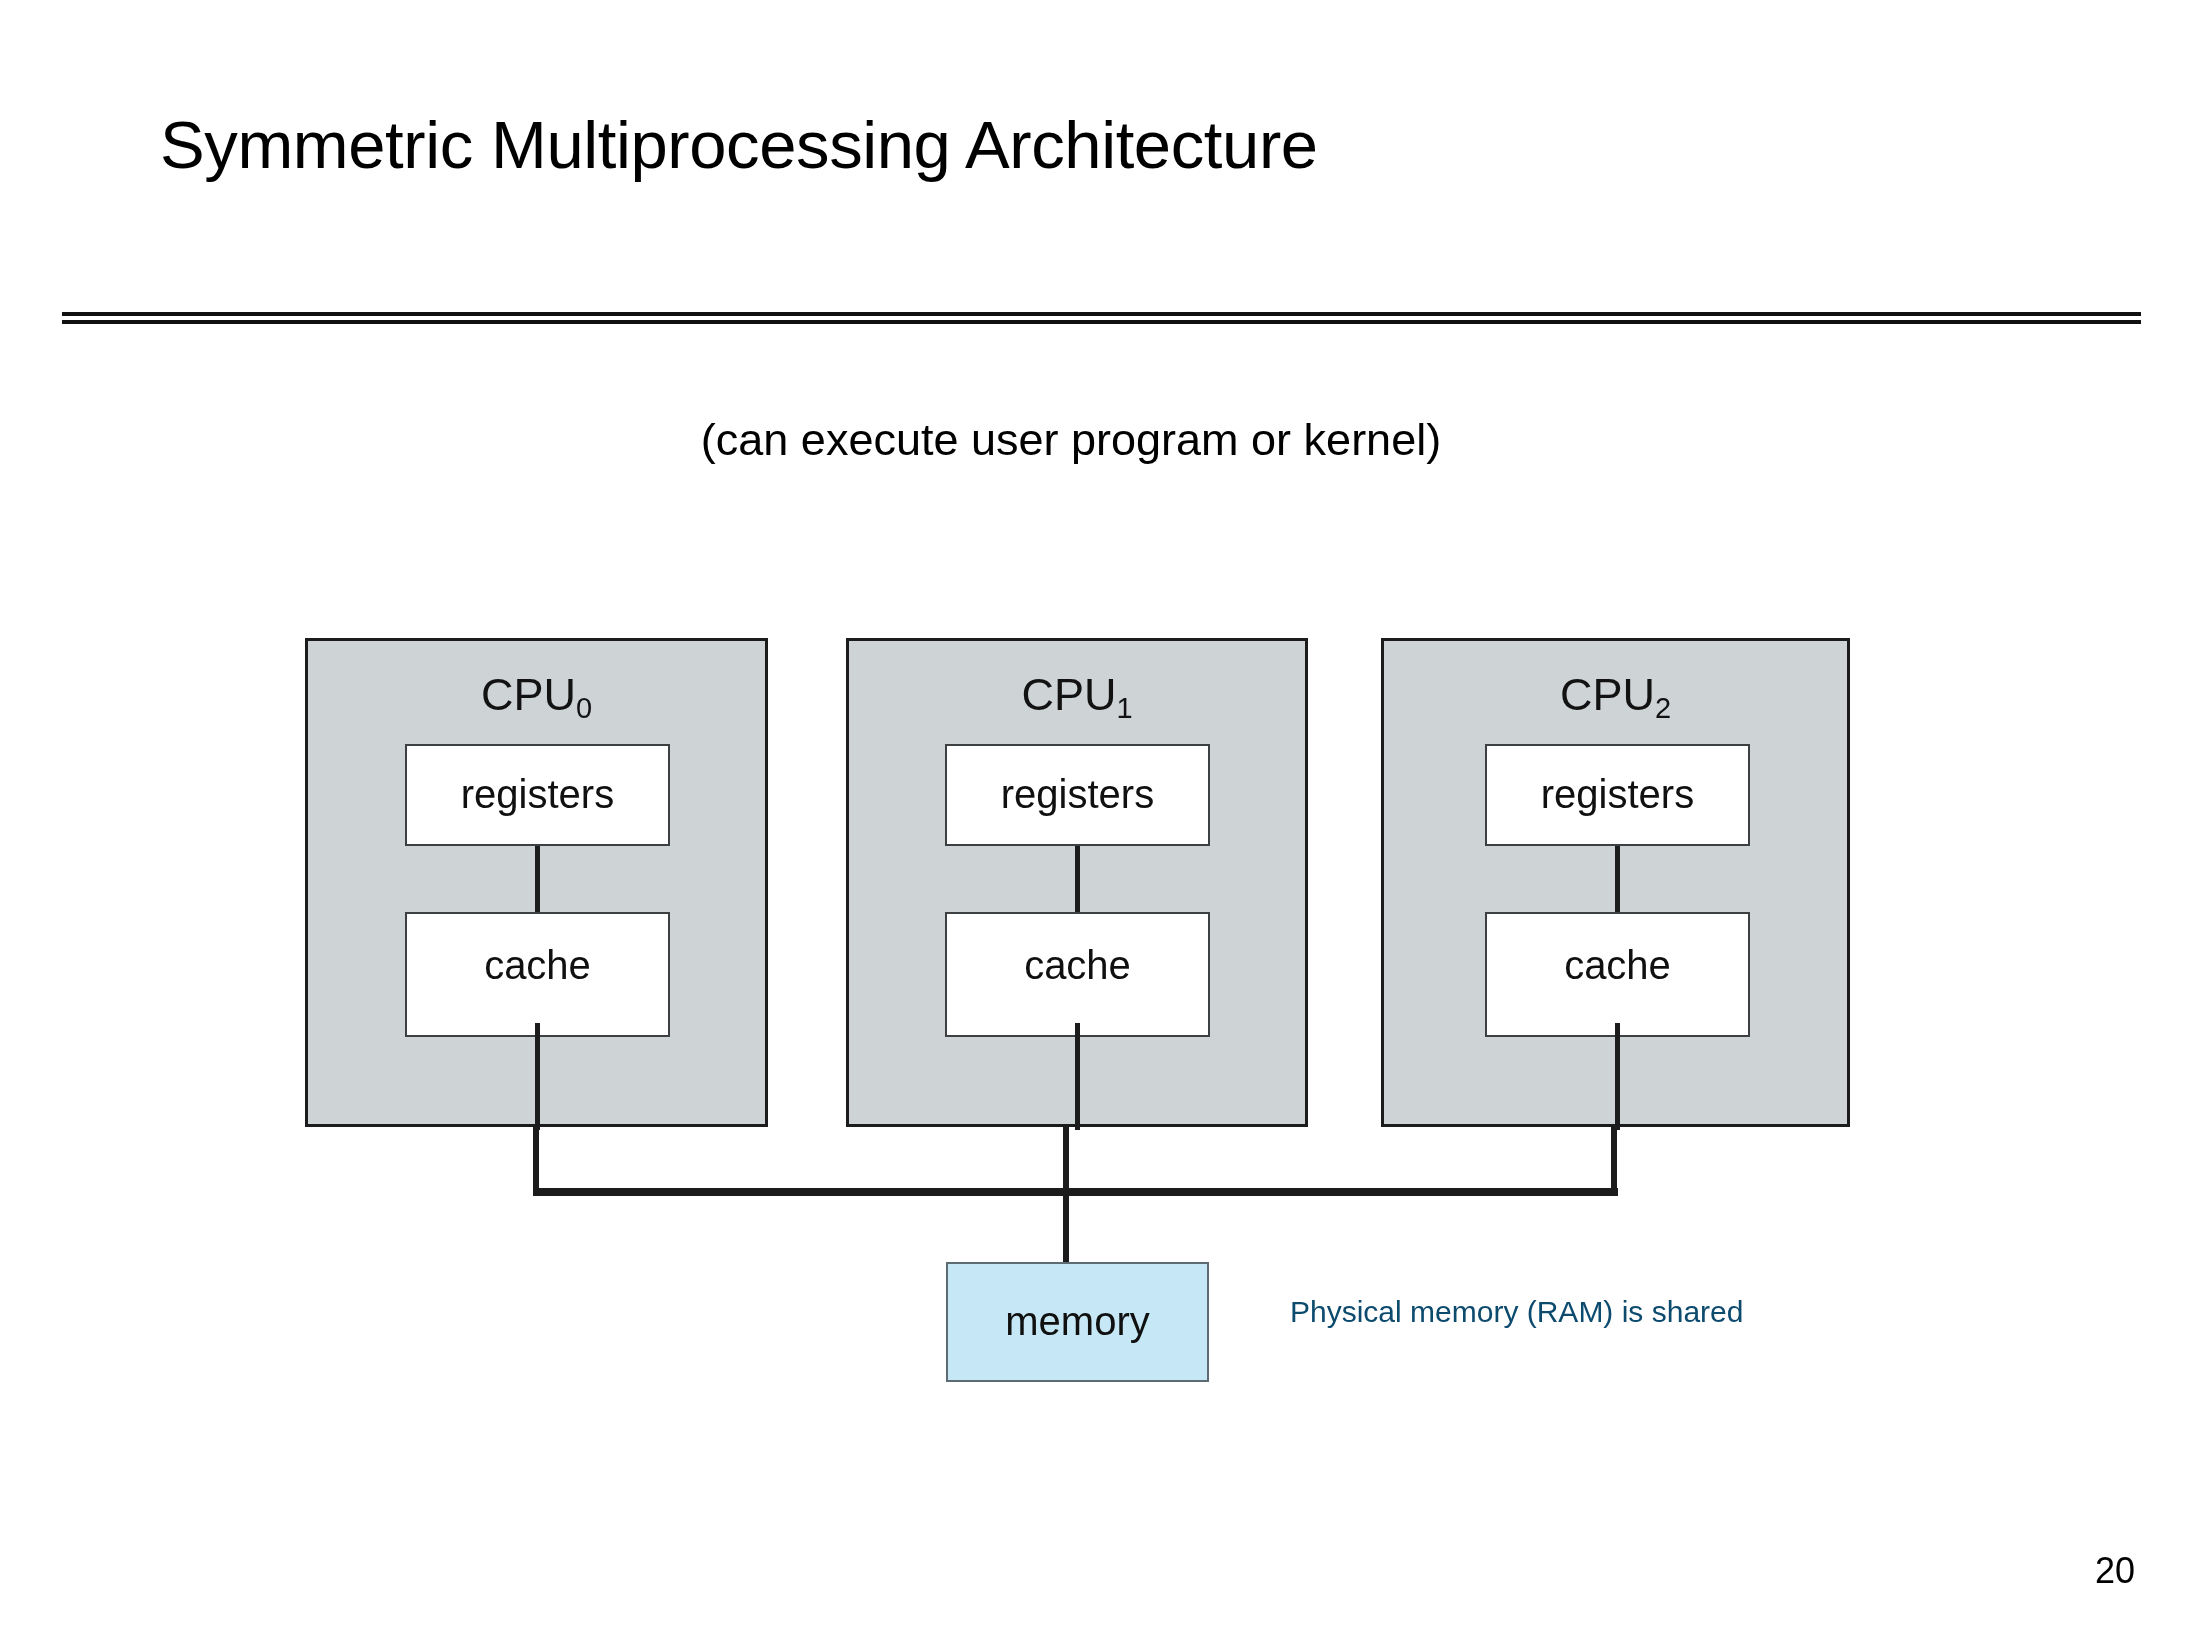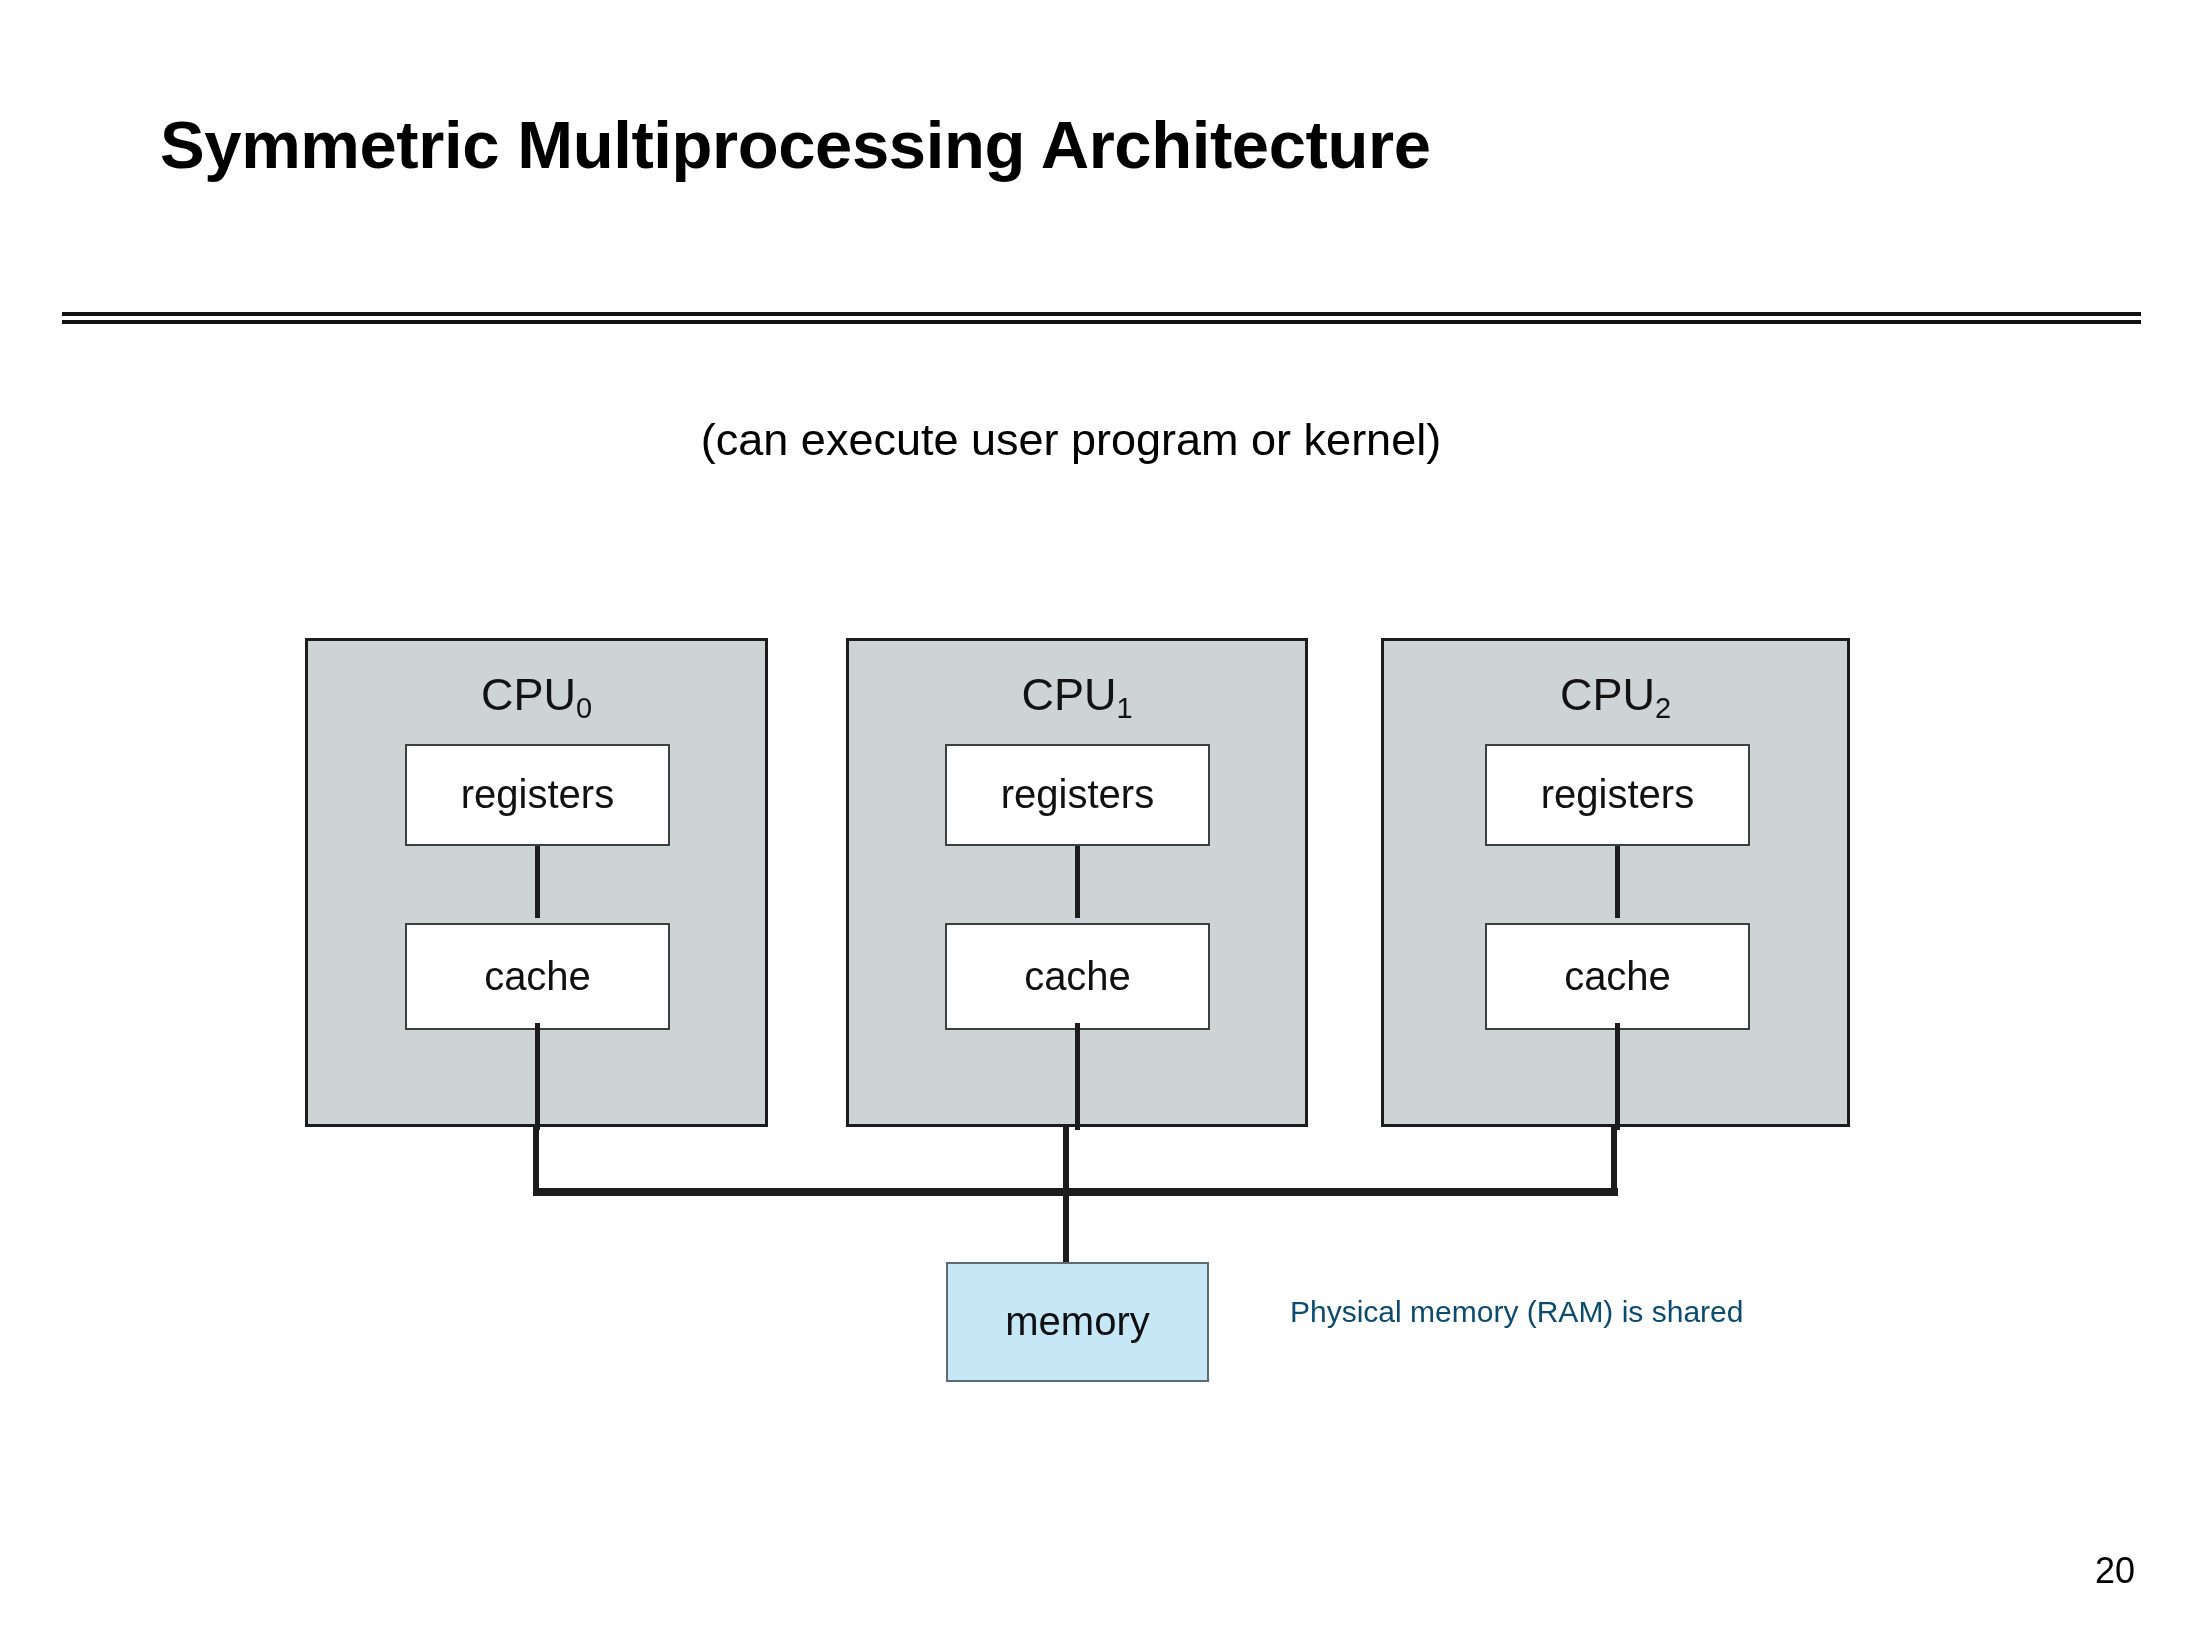--- a/index.html
+++ b/index.html
@@ -19,21 +19,21 @@
     overflow: hidden;
   }
 
   
   #slide-title {
     position: absolute;
     left: 160px;
     top: 110px;
     width: 1893px;
     font-size: 67px;
-    font-weight: bold;
+    font-weight: normal;
     letter-spacing: -0.4px;
     line-height: 1.05;
     white-space: nowrap;
     color: #000000;
   }
 
   
   #title-divider {
     position: absolute;
     left: 62px;
@@ -114,22 +114,22 @@
     font-size: 40px;
     color: #101010;
     white-space: nowrap;
   }
   .inner-registers {
     top: 103px;
     height: 102px;
     line-height: 96px;
   }
   .inner-cache {
-    top: 282px;
-    height: 107px;
+    top: 271px;
+    height: 125px;
     line-height: 102px;
   }
   #cpu-box-0 .inner-box { left: 97px; width: 265px; }
   #cpu-box-1 .inner-box { left: 96px; width: 265px; }
   #cpu-box-2 .inner-box { left: 101px; width: 265px; }
 
   
   .inner-connector {
     position: absolute;
     width: 5.2px;

